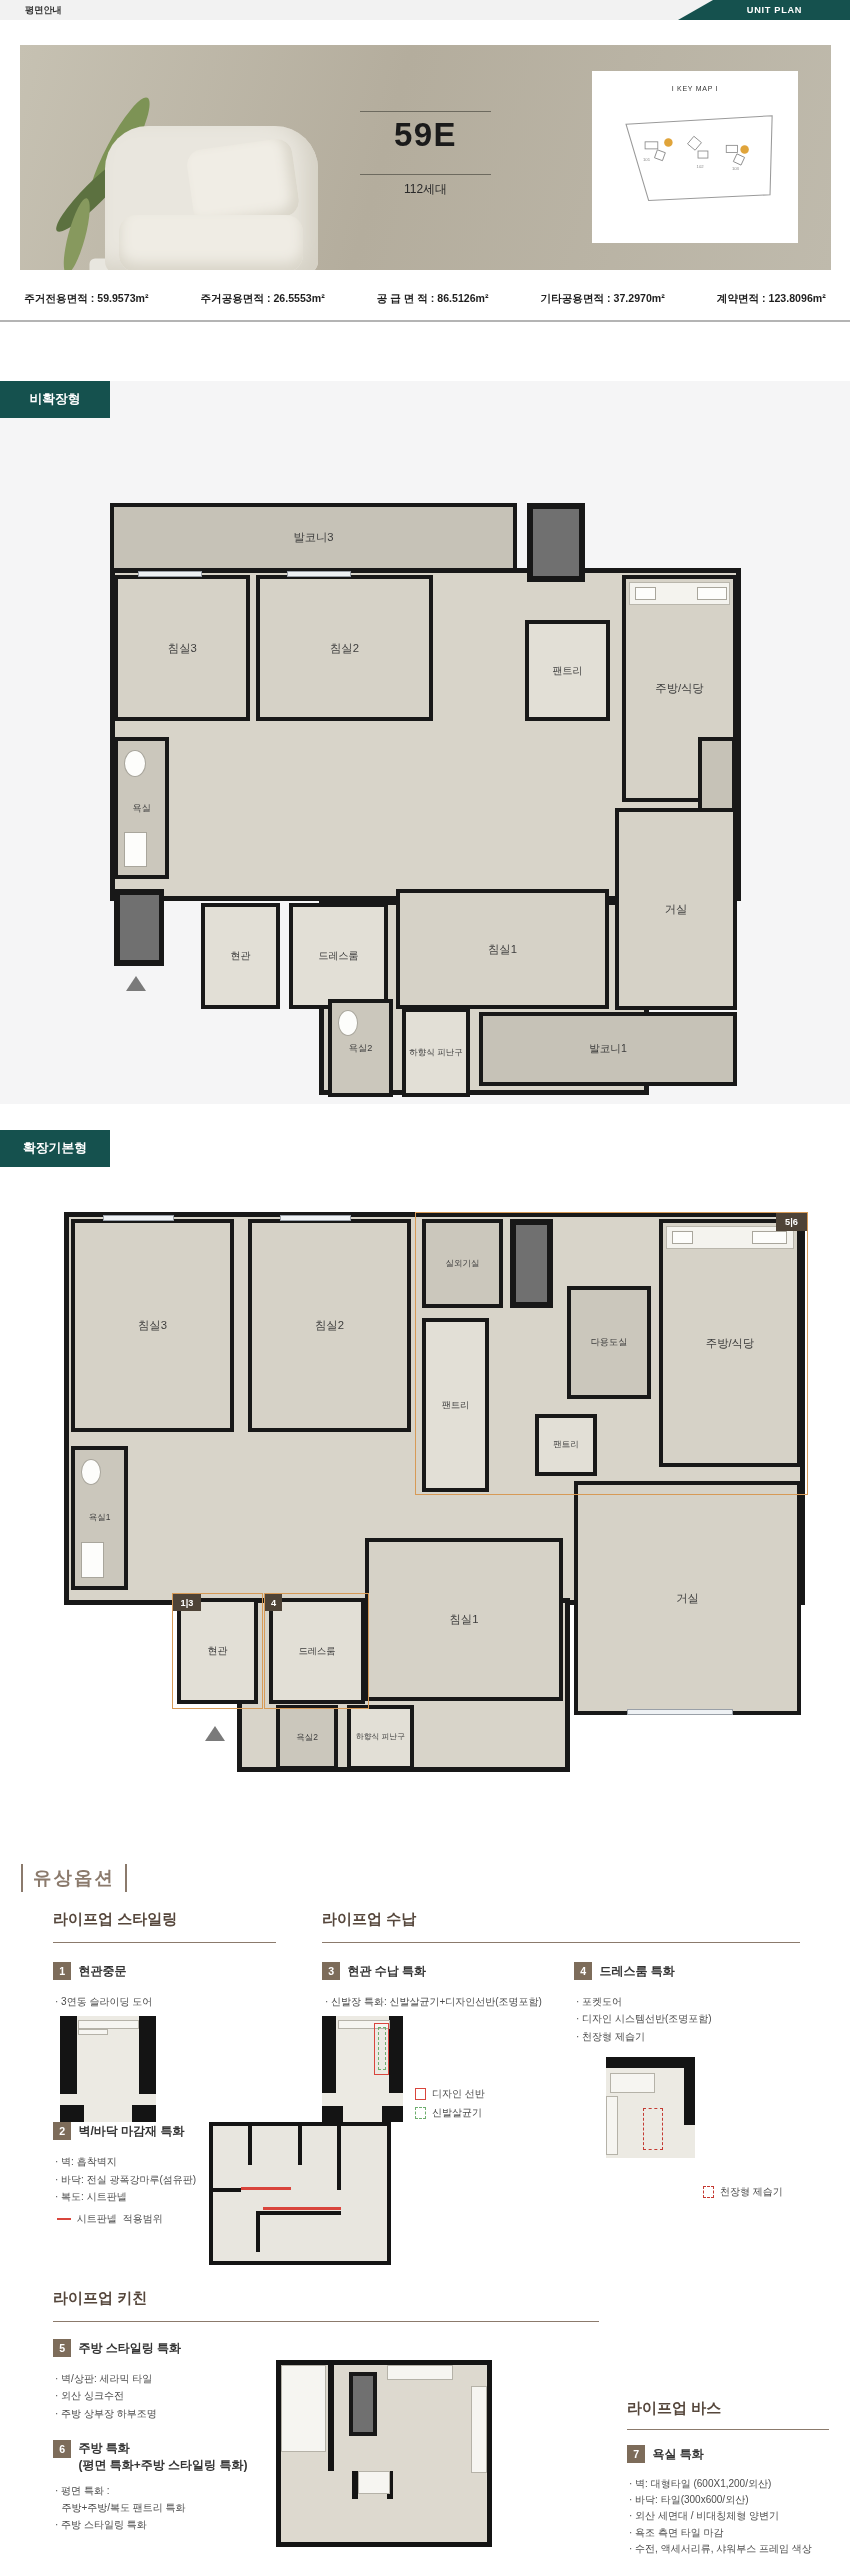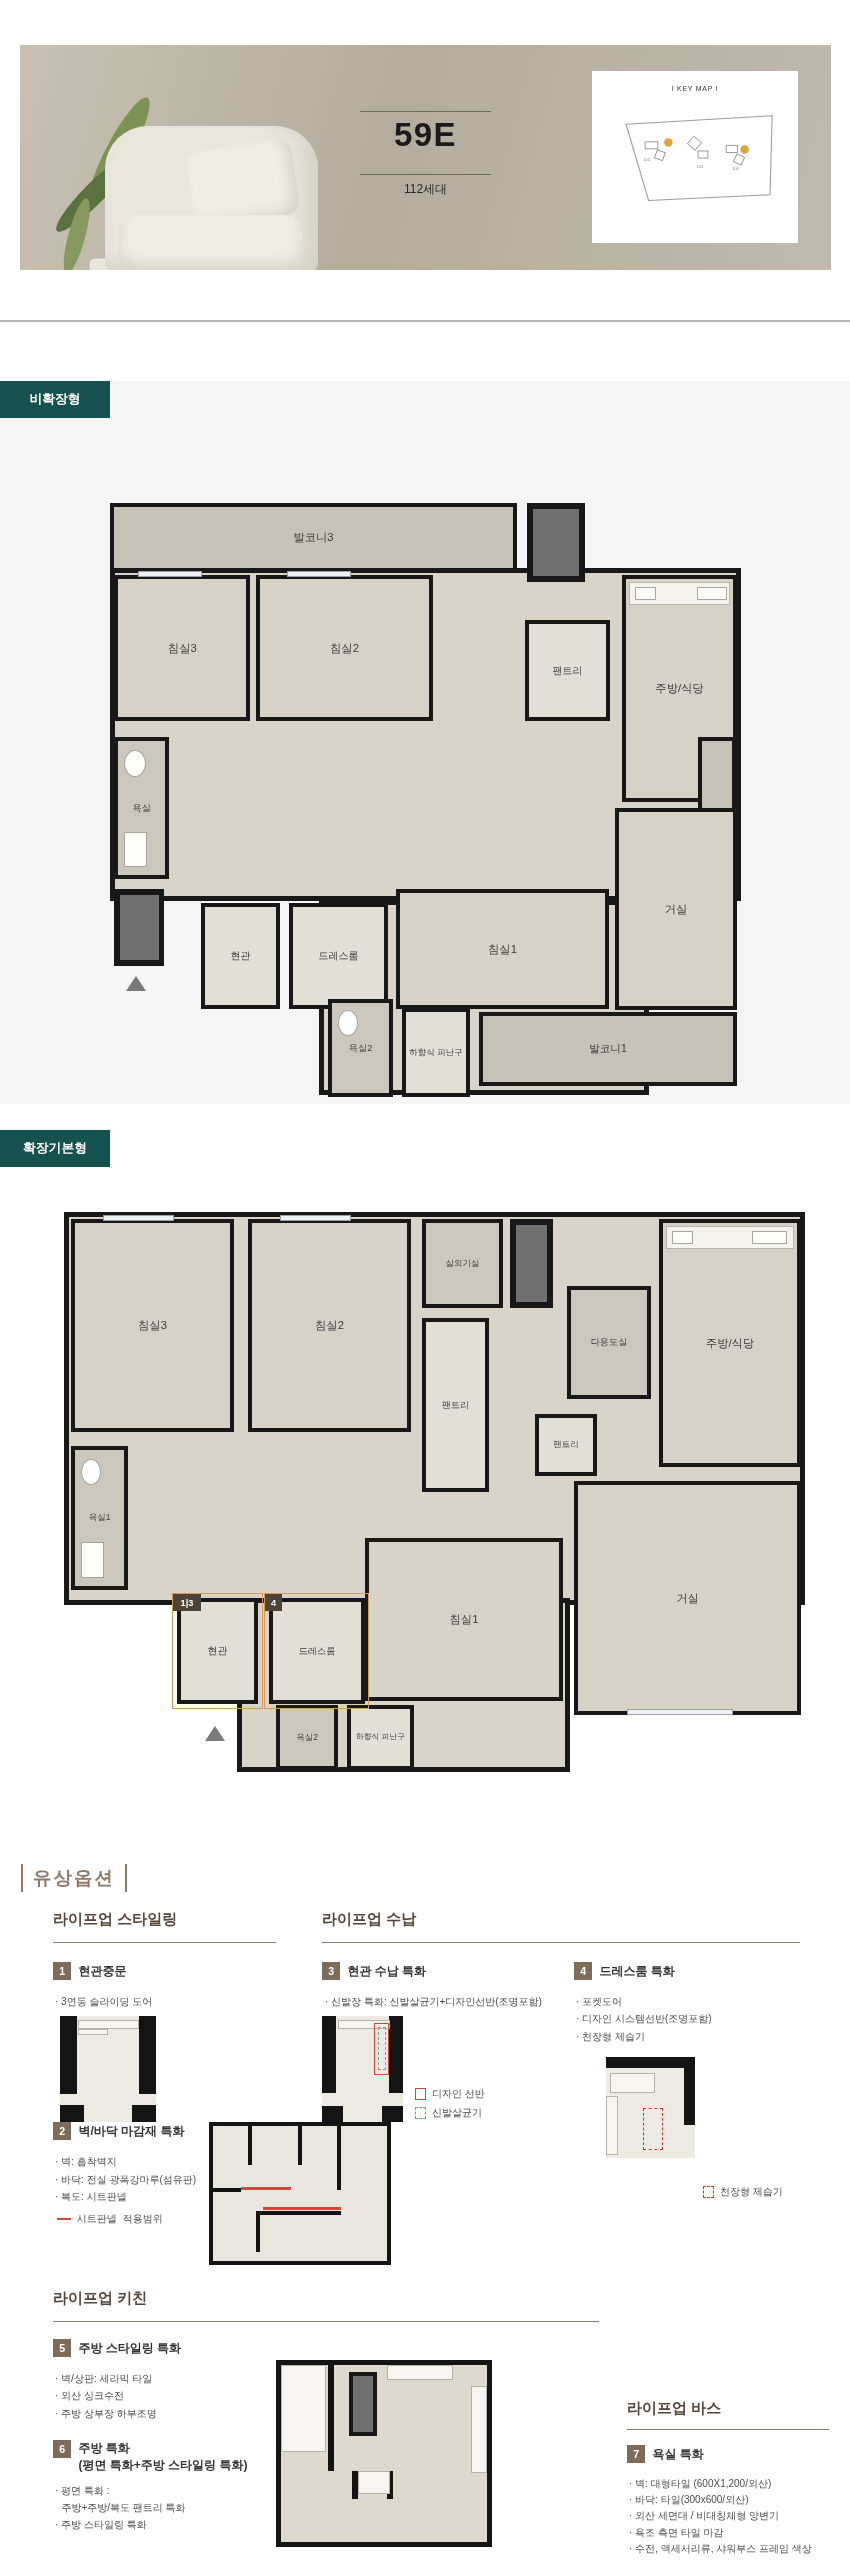--- a/index.html
+++ b/index.html
@@ -72,20 +72,26 @@
   .redline{position:absolute;background:#d9453c;}
   .greendash{position:absolute;border:1.4px dashed #6fae6f;}
   .redoutline{position:absolute;border:1.4px solid #d9453c;}
   .subtitle{font-size:12px;color:#333;font-weight:bold;}
 </style>
 </head>
 <body>
 
 <div id="page">
 
+  <div class="abs topbar">
+    <div class="abs topbar-title">평면안내</div>
+    <div class="abs ribbon">
+      <span>UNIT PLAN</span>
+    </div>
+  </div>
 
   <div class="abs hero">
     <svg class="abs" width="227" height="225" style="left:14px;top:21px;" viewBox="0 0 320 318">
       <ellipse cx="120" cy="120" rx="18" ry="85" fill="#7d9355" transform="rotate(28 120 120)"></ellipse>
       <ellipse cx="85" cy="180" rx="15" ry="75" fill="#5c7140" transform="rotate(45 85 180)"></ellipse>
       <ellipse cx="170" cy="200" rx="14" ry="80" fill="#6c814b" transform="rotate(-40 170 200)"></ellipse>
       <ellipse cx="60" cy="240" rx="12" ry="55" fill="#87995e" transform="rotate(15 60 240)"></ellipse>
       <rect x="78" y="272" width="40" height="46" rx="8" fill="#e8e6df"></rect>
     </svg>
     <div class="abs chair-back"></div>
@@ -109,20 +115,27 @@
         </g>
         <circle cx="88" cy="56" r="6" fill="#e0a43a"></circle>
         <circle cx="196" cy="66" r="6" fill="#e0a43a"></circle>
         <text x="52" y="82" font-size="6" fill="#8a8a8a">101</text>
         <text x="128" y="92" font-size="6" fill="#8a8a8a">102</text>
         <text x="178" y="95" font-size="6" fill="#8a8a8a">103</text>
       </svg>
     </div>
   </div>
 
+  <div class="abs areainfo">
+    <span>주거전용면적 : 59.9573m²</span>
+    <span>주거공용면적 : 26.5553m²</span>
+    <span>공 급 면 적 : 86.5126m²</span>
+    <span>기타공용면적 : 37.2970m²</span>
+    <span>계약면적 : 123.8096m²</span>
+  </div>
   <div class="abs divider"></div>
 
   <div class="abs sect1-bg"></div>
   <div class="abs badge-sect flexc" style="left:0;top:381px;">비확장형</div>
 
   <div class="abs" style="left:110px;top:503px;width:631px;height:599px;">
     <div class="backdrop" style="left:0;top:65px;width:631px;height:333px;"></div>
     <div class="backdrop" style="left:209px;top:397px;width:330px;height:195px;"></div>
     <div class="room bal" style="left:0;top:0;width:407px;height:69px;">
         <span>발코니3</span>
@@ -236,20 +249,23 @@
       </div>
     <div class="room svc" style="left:230px;top:500px;width:62px;height:65px;font-size:8.5px;">
         <span>욕실2</span>
       </div>
     <div class="room lt" style="left:301px;top:500px;width:67px;height:65px;font-size:7.8px;line-height:1.3;">
         <span>하향식 피난구</span>
       </div>
     <div class="win" style="left:57px;top:10px;width:71px;height:6.4px;"></div>
     <div class="win" style="left:234px;top:10px;width:71px;height:6.4px;"></div>
     <div class="win" style="left:581px;top:504px;width:106px;height:6.4px;"></div>
+    <div class="ozone" style="left:369px;top:7px;width:393px;height:283px;">
+      <div class="omark" style="right:0;top:0;width:31px;height:18.4px;">5|6</div>
+    </div>
     <div class="ozone" style="left:126px;top:388px;width:91px;height:116px;padding-left:27px;">
       <div class="omark" style="left:0;top:0;width:28px;height:17px;">1|3</div>
     </div>
     <div class="ozone" style="left:218px;top:388px;width:105px;height:116px;">
       <div class="omark" style="left:0;top:0;width:17px;height:17px;">4</div>
     </div>
     <div class="abs tri" style="left:159px;top:521px;"></div>
   </div>
 
   <div class="abs opt-title">유상옵션</div>

